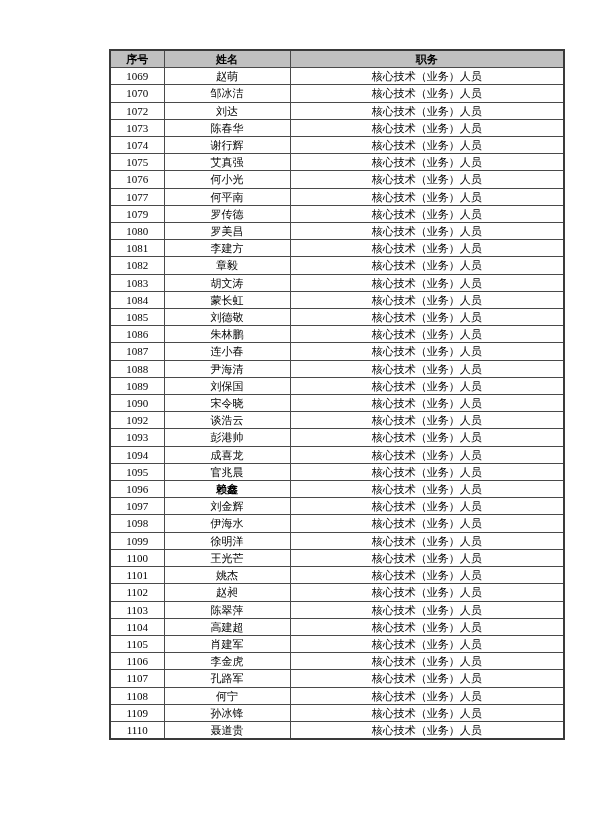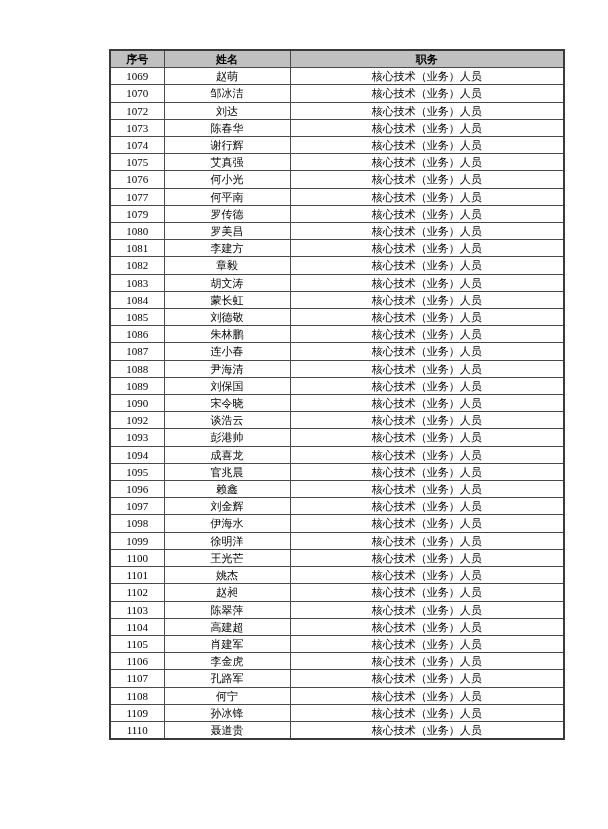--- a/index.html
+++ b/index.html
@@ -39,21 +39,21 @@
     font-weight: normal;
   }
   table.personnel {
     border: 2px solid #3a3a3a;
   }
   table.personnel thead th {
     background: #c0c0c0;
     font-weight: bold;
   }
   table.personnel td.bold-name {
-    font-weight: normal;
+    font-weight: bold;
   }
   col.c-no    { width: 54px; }
   col.c-name  { width: 126px; }
   col.c-title { width: 274px; }
 </style>
 </head>
 <body>
 
 <div class="page">
   <table class="personnel">

